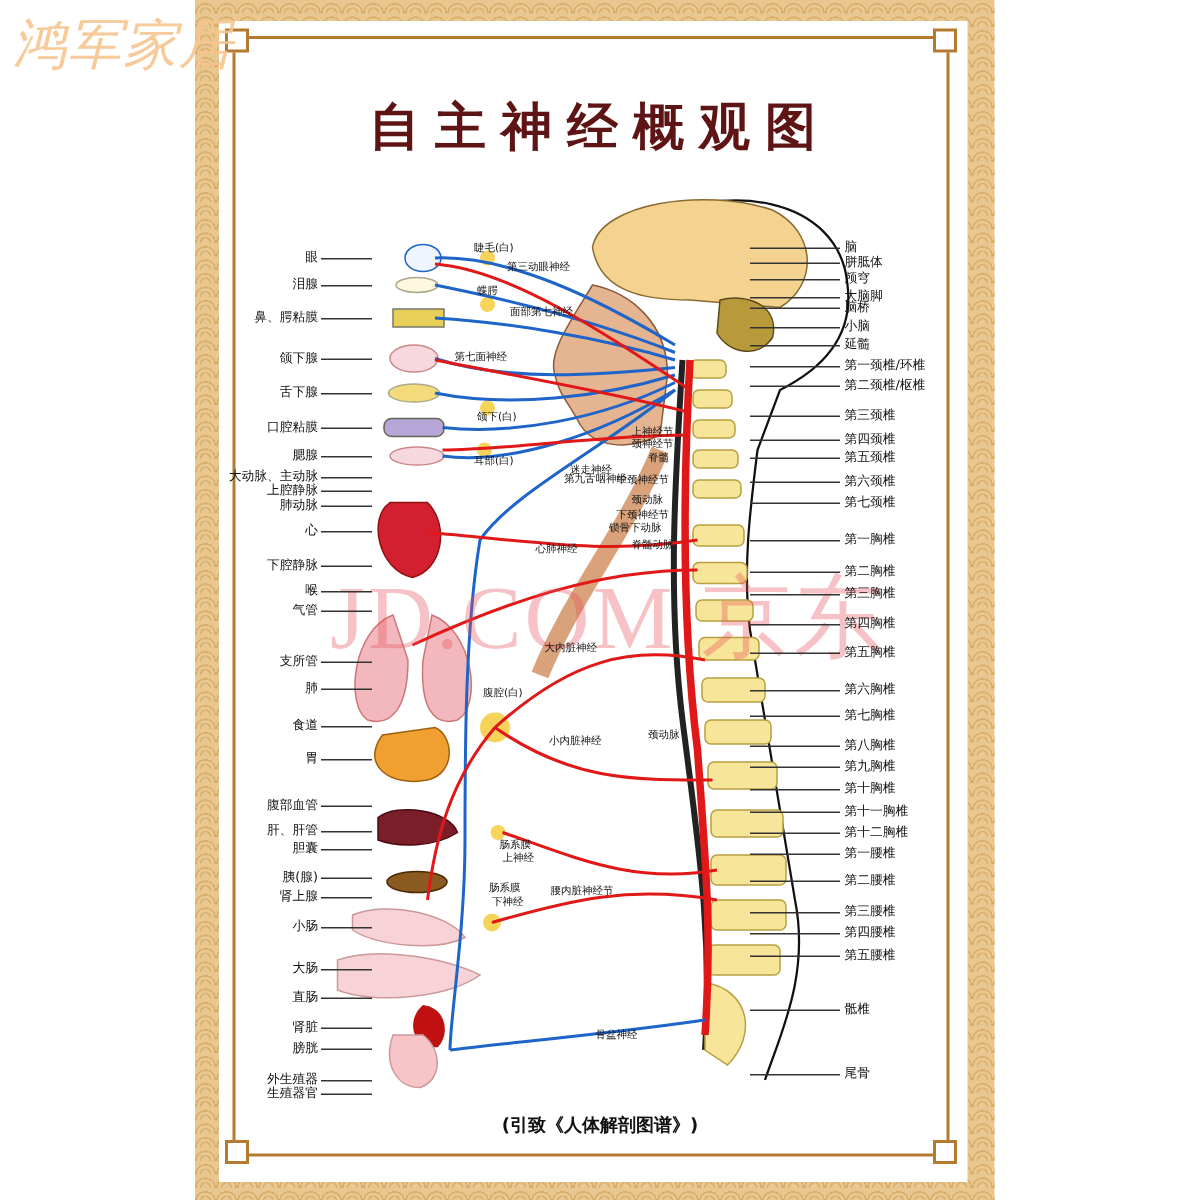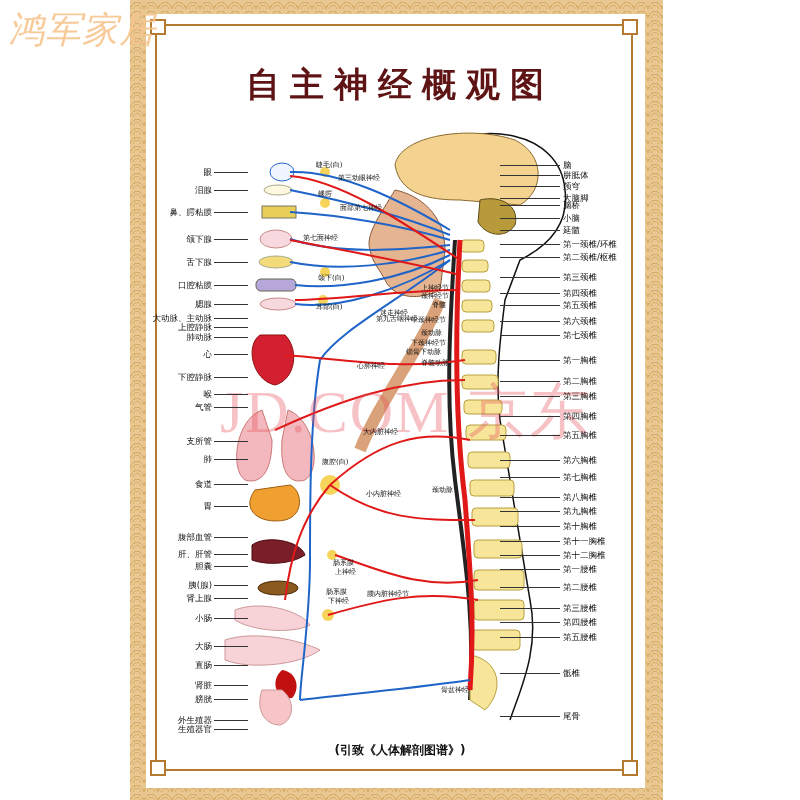--- a/index.html
+++ b/index.html
@@ -277,16 +277,16 @@
     <div class="lbl" style="left: 357px; top: 361px; font-size: 7px;">心肺神经</div>
     <div class="lbl" style="left: 363px; top: 427px; font-size: 7px;">大内脏神经</div>
     <div class="lbl" style="left: 322px; top: 457px; font-size: 7px;">腹腔(白)</div>
     <div class="lbl" style="left: 366px; top: 489px; font-size: 7px;">小内脏神经</div>
     <div class="lbl" style="left: 432px; top: 485px; font-size: 7px;">颈动脉</div>
     <div class="lbl" style="left: 333px; top: 558px; font-size: 7px;">肠系膜</div>
     <div class="lbl" style="left: 335px; top: 567px; font-size: 7px;">上神经</div>
     <div class="lbl" style="left: 326px; top: 587px; font-size: 7px;">肠系膜</div>
     <div class="lbl" style="left: 328px; top: 596px; font-size: 7px;">下神经</div>
     <div class="lbl" style="left: 367px; top: 589px; font-size: 7px;">腰内脏神经节</div>
-    <div class="lbl" style="left: 397px; top: 685px; font-size: 7px; margin-left: 44px;">骨盆神经</div>
+    <div class="lbl" style="left: 397px; top: 685px; font-size: 7px;">骨盆神经</div>
   </div>
 
 <div class="caption">(引致《人体解剖图谱》)</div>
 
 </body></html>

